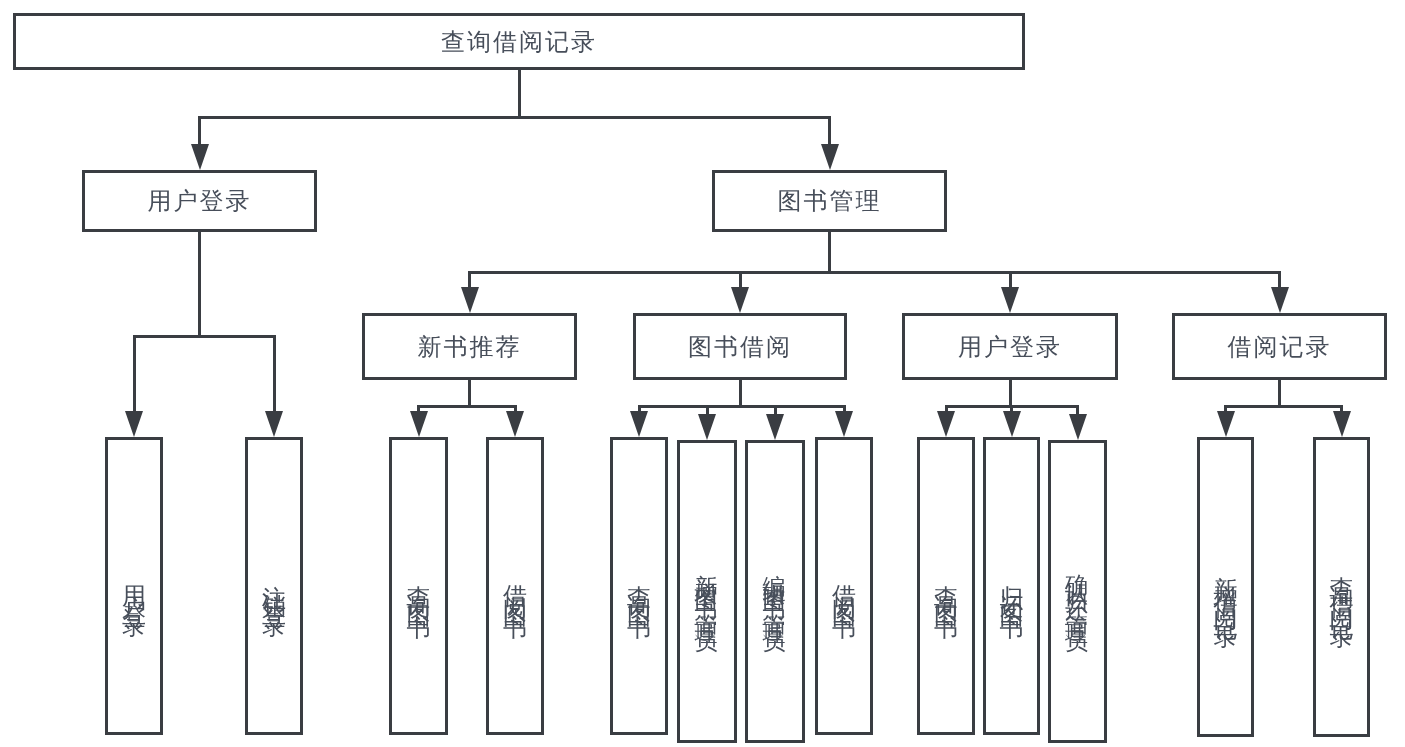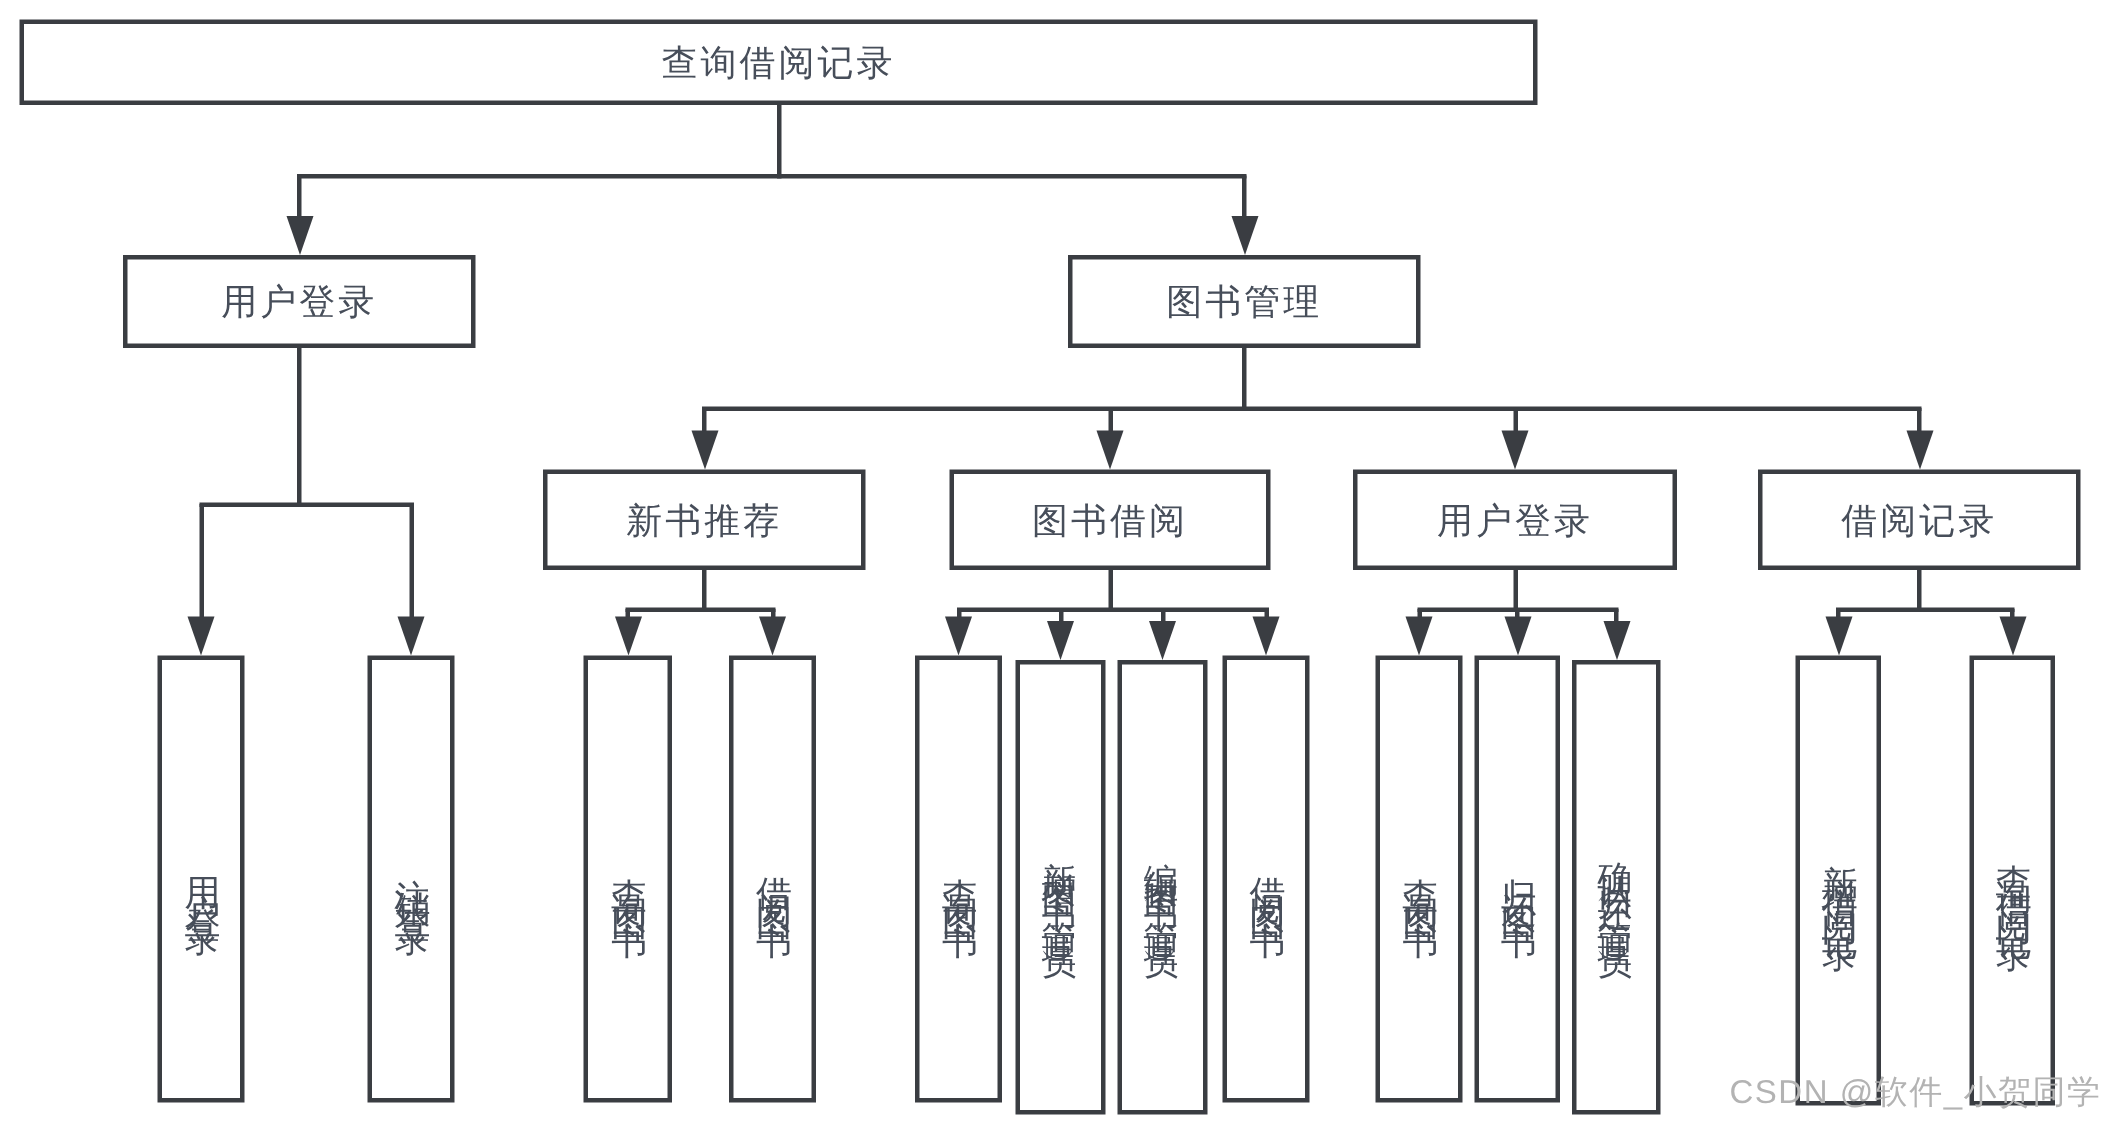--- a/index.html
+++ b/index.html
@@ -58,21 +58,20 @@
     font-size: 22px;
     color: var(--wm, #b3b3b3);
     z-index: 5;
     letter-spacing: 1px;
   }
 </style>
 </head>
 <body>
 
 <div id="canvas" style="--line: #3a3d42; --text: #474e5a; --wm: #b3b3b3; --bg: #ffffff;">
-  <div class="watermark">CSDN @软件_小贺同学</div>
 <div class="node" style="left: 13px; top: 13px; width: 1012px; height: 57px;">
       <span class="label">查询借阅记录</span>
     </div>
     <div class="node" style="left: 82px; top: 170px; width: 235px; height: 62px;">
       <span class="label">用户登录</span>
     </div>
     <div class="node" style="left: 362px; top: 313px; width: 215px; height: 67px;">
       <span class="label">新书推荐</span>
     </div>
     <div class="node" style="left: 712px; top: 170px; width: 235px; height: 62px;">

